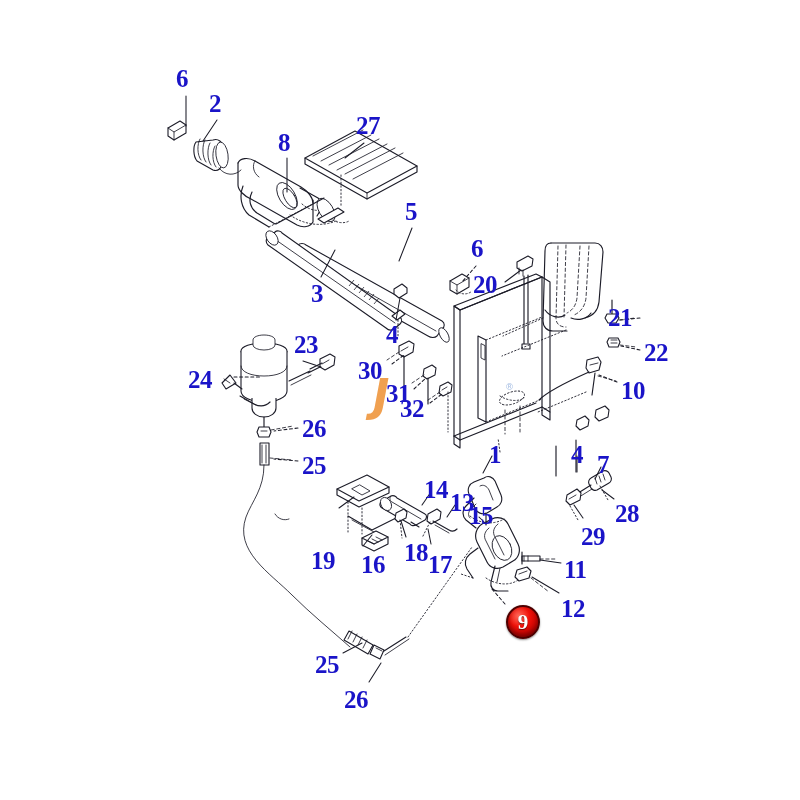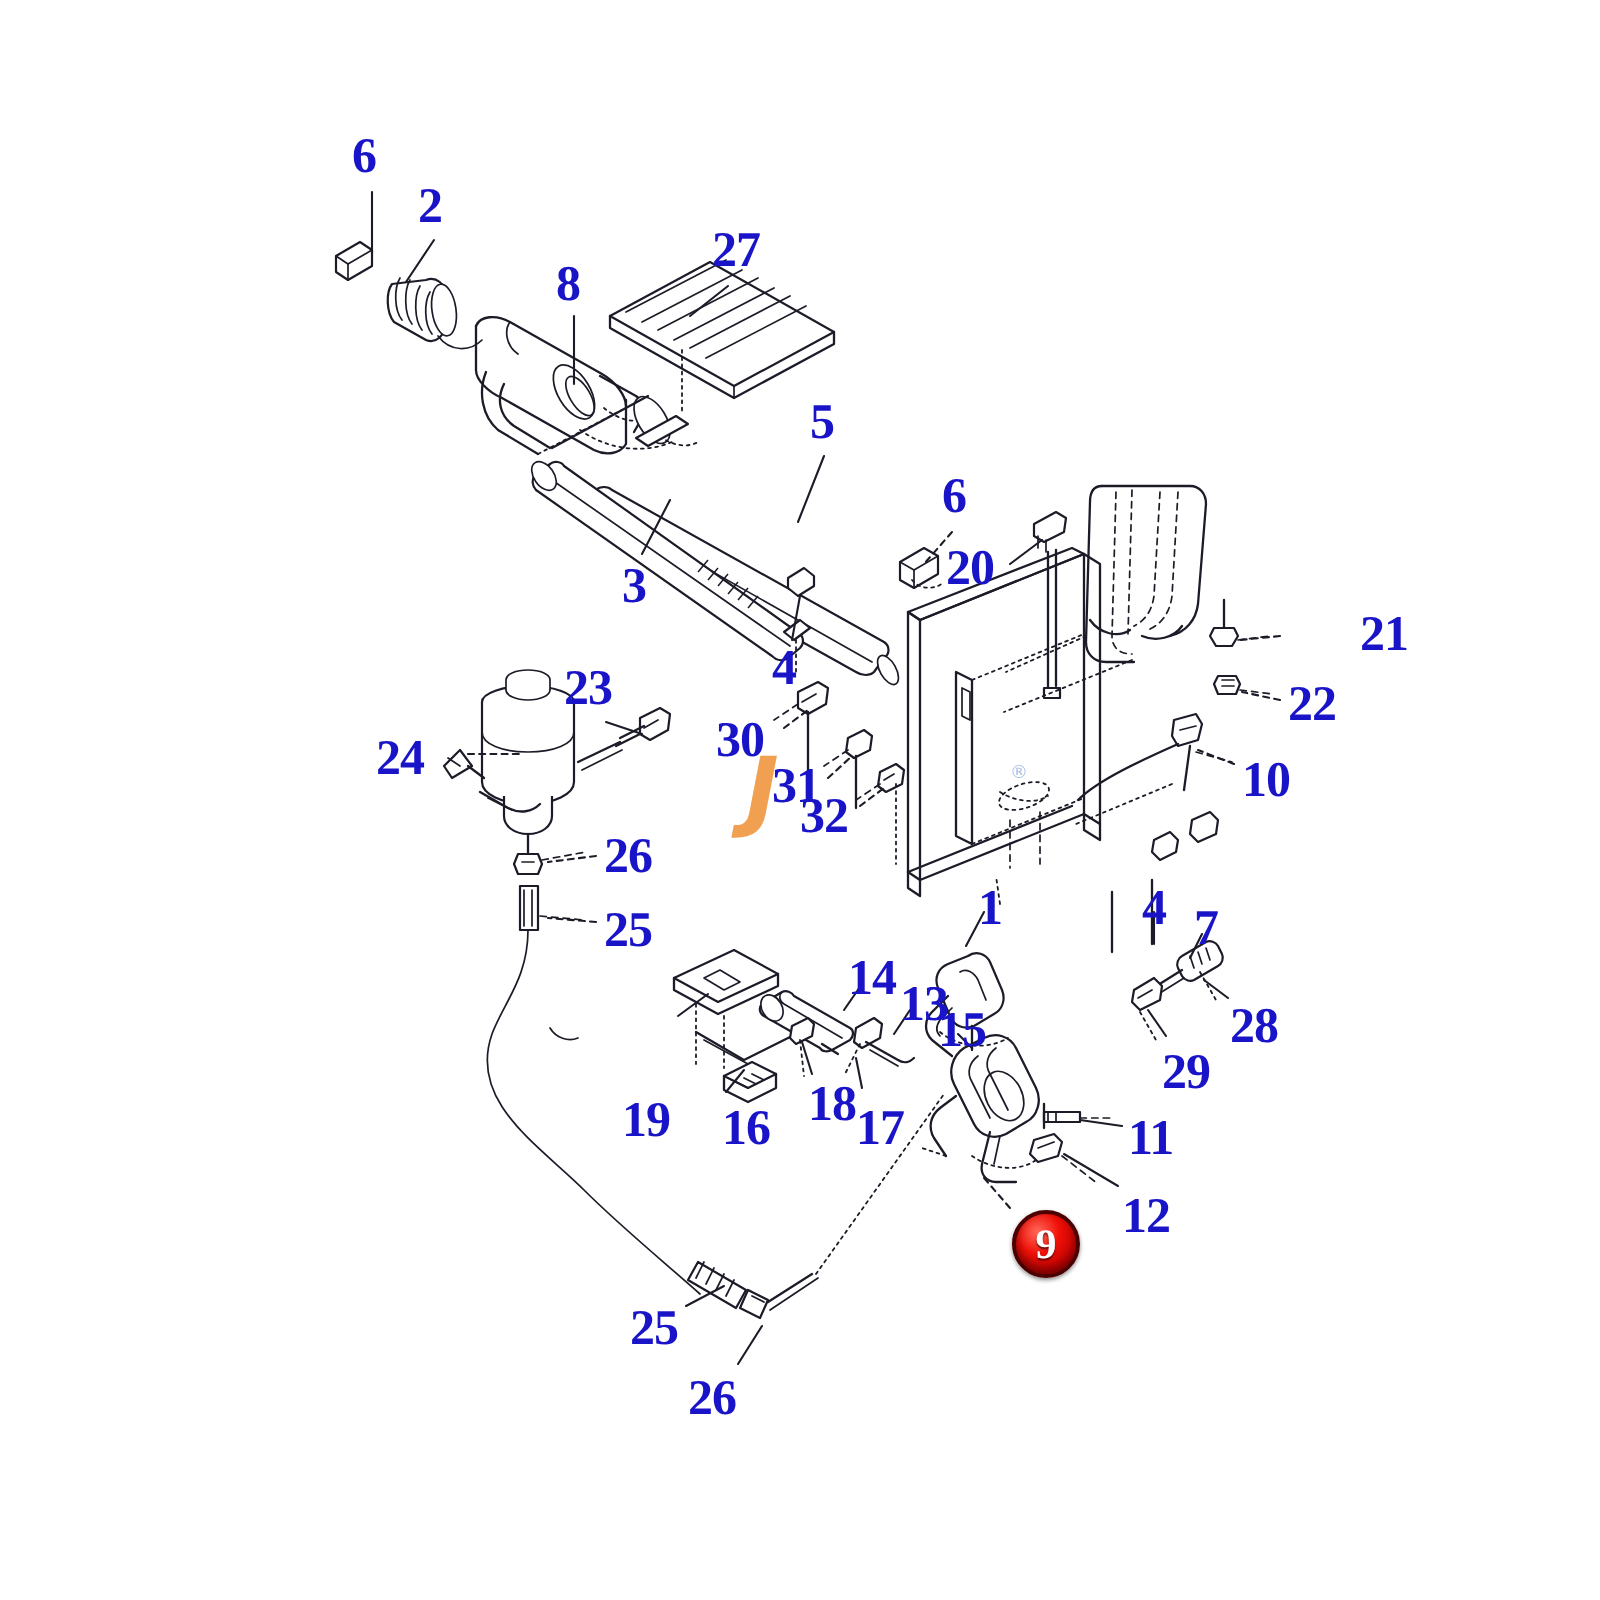--- a/index.html
+++ b/index.html
@@ -367,26 +367,26 @@
   <div id="labels">
       <div class="lbl" style="left: 176px; top: 66px;">6</div>
       <div class="lbl" style="left: 209px; top: 91px;">2</div>
       <div class="lbl" style="left: 278px; top: 130px;">8</div>
       <div class="lbl" style="left: 356px; top: 113px;">27</div>
       <div class="lbl" style="left: 405px; top: 199px;">5</div>
       <div class="lbl" style="left: 311px; top: 281px;">3</div>
       <div class="lbl" style="left: 471px; top: 236px;">6</div>
       <div class="lbl" style="left: 473px; top: 272px;">20</div>
       <div class="lbl" style="left: 386px; top: 322px;">4</div>
-      <div class="lbl" style="left: 282px; top: 332px;">23</div>
+      <div class="lbl" style="left: 294px; top: 332px;">23</div>
       <div class="lbl" style="left: 188px; top: 367px;">24</div>
       <div class="lbl" style="left: 358px; top: 358px;">30</div>
       <div class="lbl" style="left: 386px; top: 381px;">31</div>
       <div class="lbl" style="left: 400px; top: 396px;">32</div>
-      <div class="lbl" style="left: 680px; top: 305px;">21</div>
+      <div class="lbl" style="left: 608px; top: 305px;">21</div>
       <div class="lbl" style="left: 644px; top: 340px;">22</div>
       <div class="lbl" style="left: 621px; top: 378px; text-align: center;">10</div>
       <div class="lbl" style="left: 302px; top: 416px;">26</div>
       <div class="lbl" style="left: 302px; top: 453px;">25</div>
       <div class="lbl" style="left: 489px; top: 442px;">1</div>
       <div class="lbl" style="left: 571px; top: 442px;">4</div>
       <div class="lbl" style="left: 597px; top: 452px;">7</div>
       <div class="lbl" style="left: 424px; top: 477px;">14</div>
       <div class="lbl" style="left: 450px; top: 490px;">13</div>
       <div class="lbl" style="left: 469px; top: 503px;">15</div>

